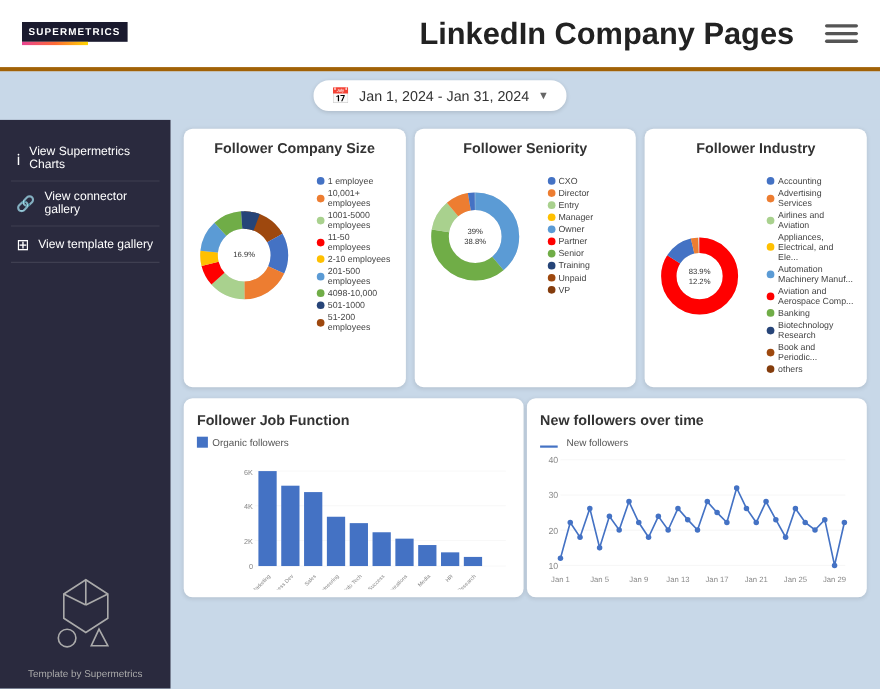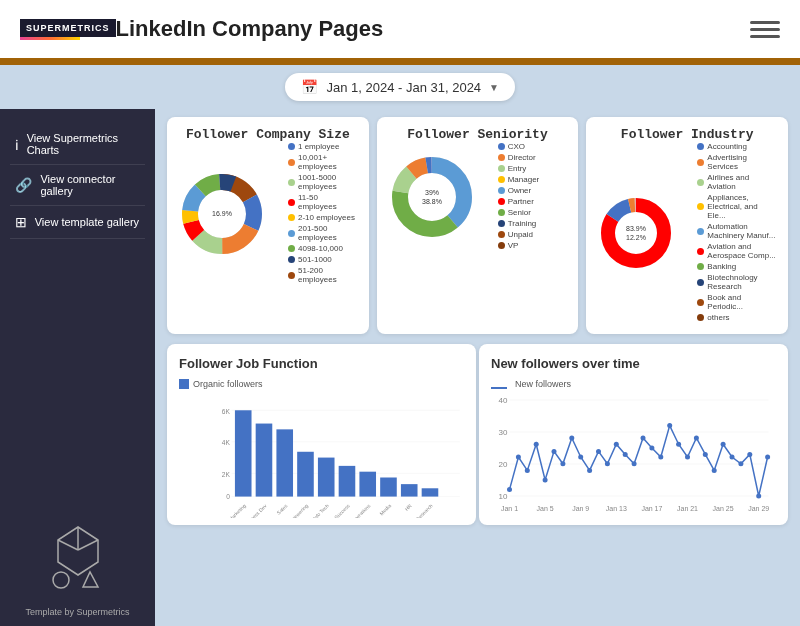--- a/index.html
+++ b/index.html
@@ -12,45 +12,47 @@
       position: relative;
     }
 
     
     .header {
       background: white;
       display: flex;
       align-items: center;
       padding: 10px 20px;
       height: 65px;
-      border-bottom: 7px solid #a16207;
+      border-bottom: 4px solid #a16207;
+      gap: 28px;
     }
     .logo-area {
       display: flex;
       align-items: center;
       gap: 8px;
     }
     .logo-box {
       background: #1a1a2e;
       color: white;
       font-size: 9px;
       font-weight: bold;
       padding: 4px 6px;
       letter-spacing: 1px;
     }
     .logo-line {
       width: 60px;
       height: 3px;
       background: linear-gradient(to right, #e84393, #ff6b35, #ffd700);
     }
     .header-title {
-      font-size: 22px;
+      font-size: 28px;
       font-weight: bold;
       color: #222;
       flex: 1;
+      text-align: right;
     }
     .linkedin-badge {
       width: 55px;
       height: 55px;
       background: #0077b5;
       border-radius: 8px;
       display: flex;
       align-items: center;
       justify-content: center;
       color: white;
@@ -150,22 +152,21 @@
       border-radius: 8px;
       padding: 10px;
       flex: 1;
       box-shadow: 0 1px 4px rgba(0,0,0,0.1);
     }
     .chart-title {
       font-size: 13px;
       font-weight: bold;
       color: #333;
       text-align: center;
-      margin-bottom: 0;
-      font-family: Liberation Mono, monospace;
+      margin-bottom: 18px;
     }
     .donut-container {
       display: flex;
       align-items: center;
       gap: 21px;
     }
     .donut-svg { flex-shrink: 0; }
     .legend { font-size: 8px; color: #444; }
     .legend-item { display: flex; align-items: center; gap: 3px; margin-bottom: 2px; }
     .legend-dot { width: 7px; height: 7px; border-radius: 50%; flex-shrink: 0; }

